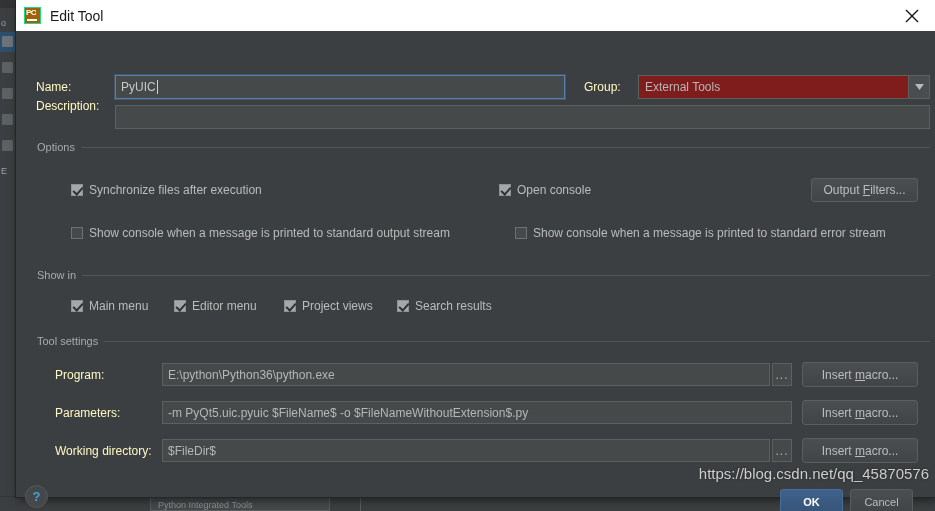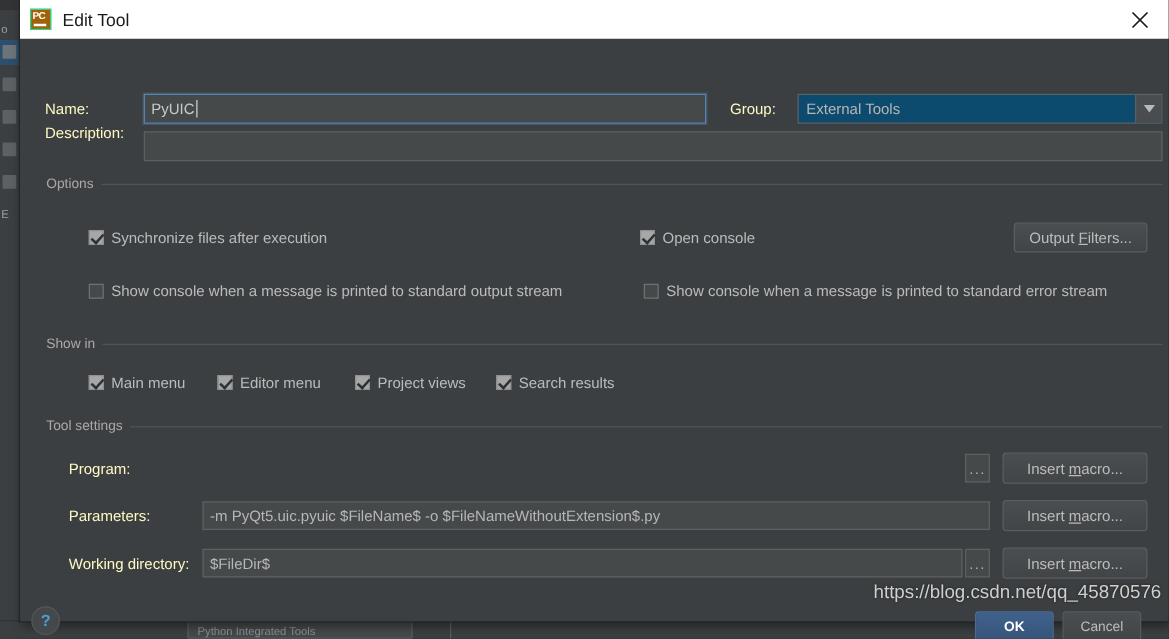--- a/index.html
+++ b/index.html
@@ -185,21 +185,21 @@
   .caret {
     display: inline-block;
     width: 1px;
     height: 14px;
     background: #d0d0d0;
     margin-left: 1px;
   }
 
   .combo {
     position: absolute;
-    background: #0c4a6e;
+    background: #7f1d1d;
     border: 1px solid #5e6060;
     box-sizing: border-box;
     display: flex;
     align-items: center;
     font-size: 12px;
     color: #b6b6b6;
     padding-left: 6px;
     cursor: pointer;
   }
   .combo-arrow {
@@ -398,21 +398,21 @@
     </div>
 
     <div class="group-title" style="left:21px; top:110px;">Options</div>
     <div class="group-line" style="left:63px; top:116px; width:851px;"></div>
 
     <div class="cb checked" style="left:55px; top:152px;">
       <span class="box"></span>
       <span class="cbl">Synchronize files after execution</span>
     </div>
 
-    <div class="cb checked" style="left:496px; top:152px;justify-content:center;">
+    <div class="cb checked" style="left:483px; top:152px;justify-content:center;">
       <span class="box"></span>
       <span class="cbl">Open console</span>
     </div>
 
     <div class="btn" style="left:795px; top:147px; width:107px; height:24px;">
       <span><span>Output </span><u>F</u><span>ilters...</span></span>
     </div>
 
     <div class="cb" style="left:55px; top:195px;">
       <span class="box"></span>
@@ -441,20 +441,23 @@
     </div>
     <div class="cb checked" style="left:381px; top:268px;">
       <span class="box"></span>
       <span class="cbl">Search results</span>
     </div>
 
     <div class="group-title" style="left:21px; top:304px;">Tool settings</div>
     <div class="group-line" style="left:87px; top:310px; width:827px;"></div>
 
     <div class="lbl" style="left:39px; top:337px;">Program:</div>
+    <div class="textfield" style="left:146px; top:332px; width:608px; height:23px;">
+      <span>E:\python\Python36\python.exe</span>
+    </div>
     <div class="browse-btn" style="left:756px; top:332px; width:20px; height:23px;">
       <span>...</span>
     </div>
     <div class="btn" style="left:786px; top:331px; width:116px; height:25px;">
       <span><span>Insert </span><u>m</u><span>acro...</span></span>
     </div>
 
     <div class="lbl" style="left:39px; top:375px;">Parameters:</div>
     <div class="textfield" style="left:146px; top:370px; width:630px; height:23px;">
       <span>-m PyQt5.uic.pyuic  $FileName$ -o $FileNameWithoutExtension$.py</span>

